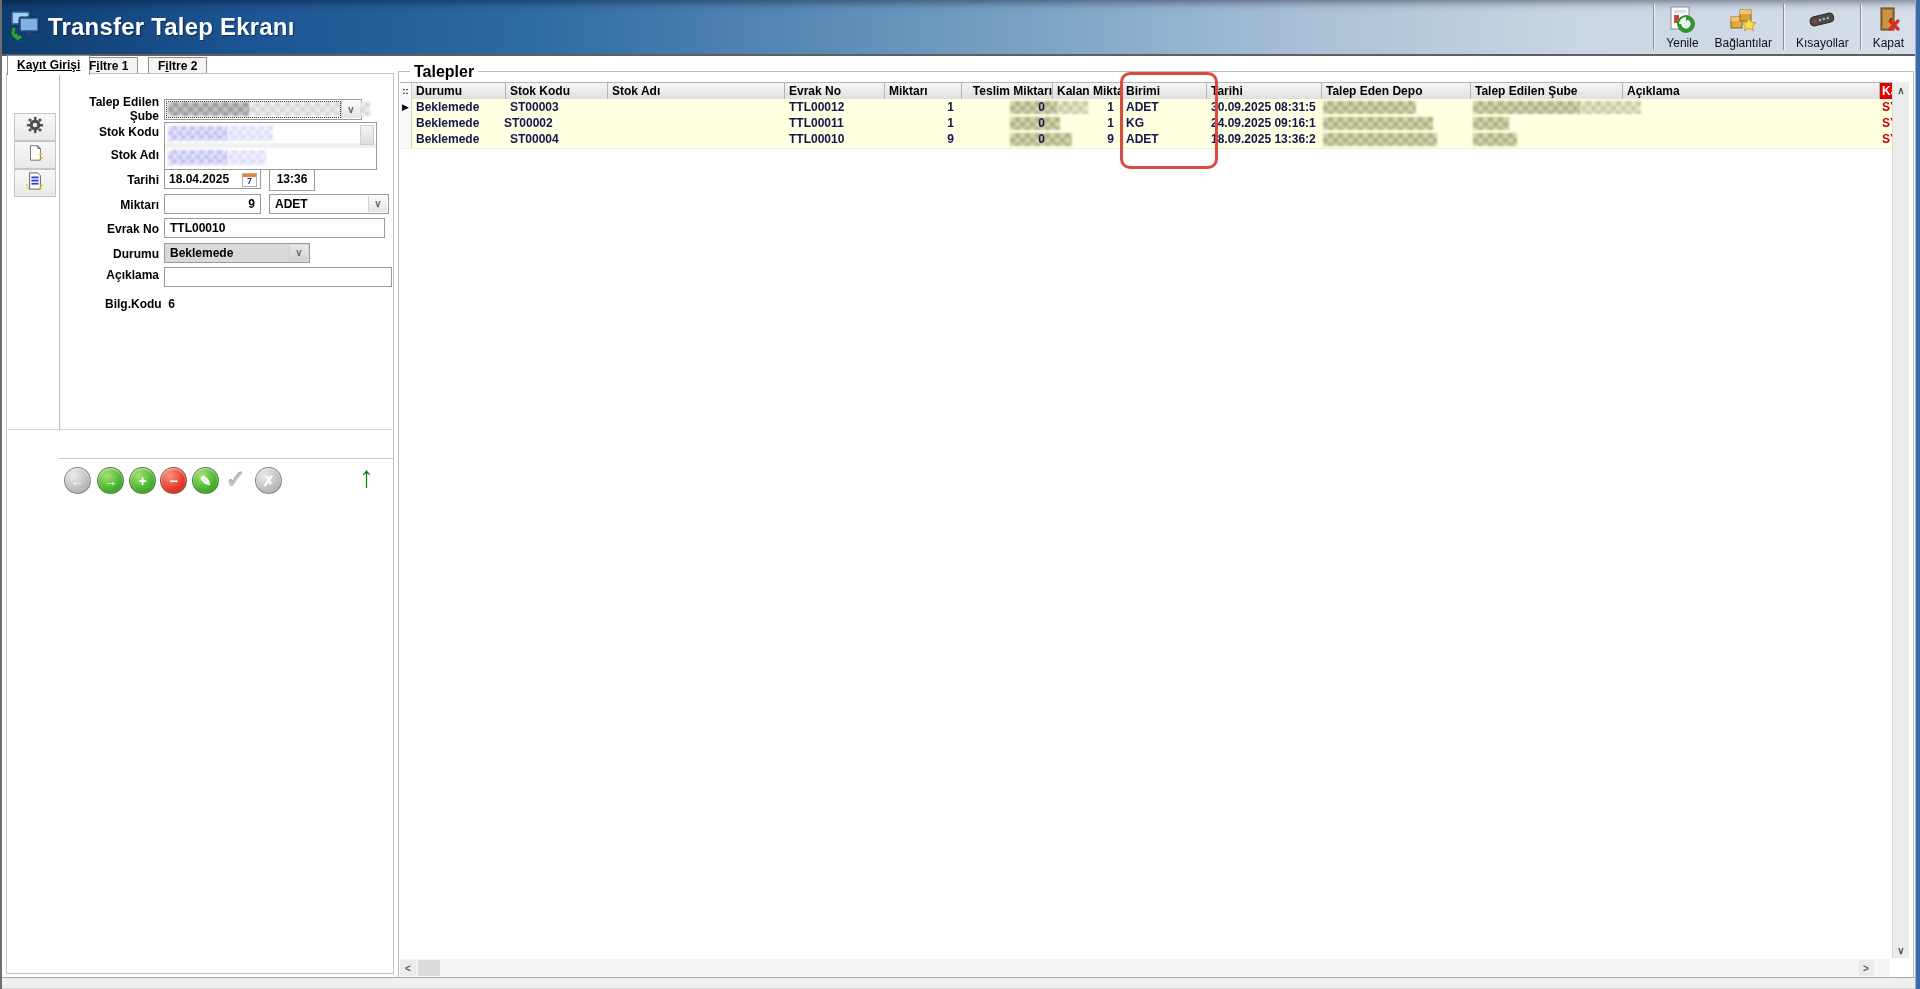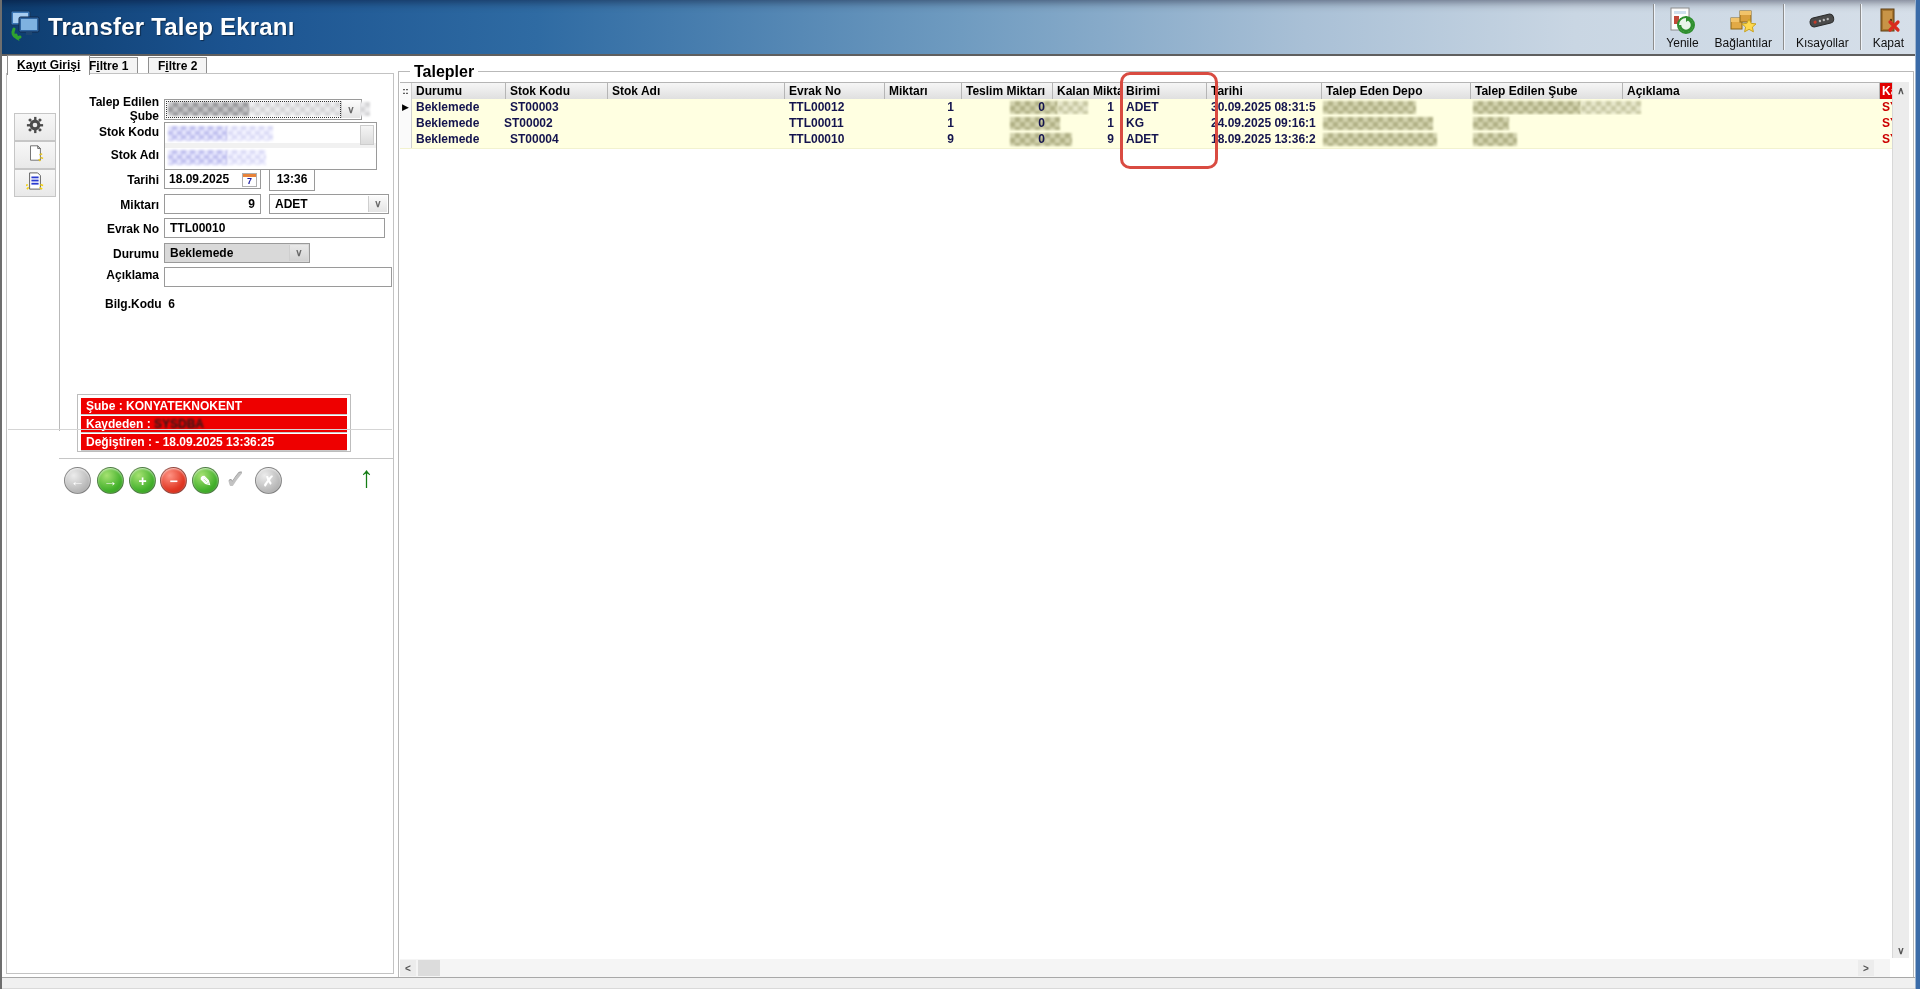--- a/index.html
+++ b/index.html
@@ -14,21 +14,21 @@
   
   .titlebar{
     position:absolute;left:0;top:0;width:1920px;height:54px;
     background:linear-gradient(90deg,#0e3d6f 0%,#1b5390 12%,#2f6ba3 28%,#6f9bc0 50%,#a9c0d6 68%,#c9d6e3 82%,#d6dfe9 100%);
     border-bottom:2px solid #5f5f5f;box-shadow:inset 0 8px 10px -6px rgba(0,0,25,.5);
   }
   .app-icon{position:absolute;left:10px;top:9px;}
   .app-title{position:absolute;left:48px;top:13px;font-size:24px;font-weight:bold;color:#fff;text-shadow:1px 1px 1px rgba(0,0,0,.45);letter-spacing:.2px;}
   .hdr-tools{position:absolute;right:8px;top:2px;height:50px;display:flex;align-items:stretch;}
   .hsep{width:0;border-left:1px solid #8d8d8d;border-right:1px solid #eef3f9;margin:2px 3px;}
-  .hbtn{display:flex;flex-direction:column;align-items:center;justify-content:flex-end;padding:3px 8px 2px 8px;font-size:12px;color:#101010;cursor:default;}
+  .hbtn{display:flex;flex-direction:column;align-items:center;justify-content:space-between;padding:3px 8px 2px 8px;font-size:12px;color:#101010;cursor:default;}
   .hbtn svg{display:block;}
   
   .tab{position:absolute;font-size:12px;font-weight:bold;background:#f4f4f4;border:1px solid #8f8f8f;border-bottom:none;padding:0 9px;line-height:17px;height:17px;}
   .tab.active{background:#ffffff;z-index:6;height:19px;line-height:19px;}
   .tab u{text-decoration:underline;}
   
   .tabpage{position:absolute;left:6px;top:73px;width:386px;height:899px;background:#fff;border:1px solid #c3c3c3;z-index:2;}
   .vline{position:absolute;left:52px;top:1px;height:356px;width:0;border-left:1px solid #b9b9b9;}
   .toolcol-btn{position:absolute;left:7px;width:40px;height:26px;background:linear-gradient(#f7f7f7,#e9e9e9);border:1px solid #c6c6c6;display:flex;align-items:center;justify-content:center;}
   .flabel{position:absolute;left:0;width:152px;text-align:right;font-size:12px;font-weight:bold;line-height:14px;}
@@ -226,21 +226,21 @@
   <div class="field" style="left:157px;top:48px;width:211px;height:46px;">
     <div class="mz mz-lav" style="left:3px;top:3px;width:60px;height:15px;"></div>
     <div class="mz mz-lav2" style="left:63px;top:3px;width:45px;height:15px;"></div>
     <div style="position:absolute;left:0;top:20px;width:100%;height:5px;background:#f1f1f1;"></div>
     <div class="mz mz-lav" style="left:3px;top:27px;width:60px;height:15px;"></div>
     <div class="mz mz-lav2" style="left:63px;top:27px;width:38px;height:15px;"></div>
     <div class="mini-btn" style="right:2px;top:2px;width:12px;height:18px;"></div>
   </div>
 
   <div class="field" style="left:157px;top:95px;width:97px;height:20px;padding-left:4px;box-sizing:border-box;">
-    <span>18.09.2025</span>
+    <span>18.04.2025</span>
     <span class="cal-btn">7</span>
   </div>
   <div class="field" style="left:262px;top:95px;width:44px;height:20px;text-align:center;">
     <span>13:36</span>
   </div>
 
   <div class="field" style="left:157px;top:120px;width:97px;height:20px;text-align:right;padding-right:5px;box-sizing:border-box;">
     <span>9</span>
   </div>
   <div class="field" style="left:262px;top:120px;width:120px;height:20px;padding-left:5px;box-sizing:border-box;">
@@ -252,27 +252,20 @@
     <span>TTL00010</span>
   </div>
 
   <div class="field" style="left:157px;top:169px;width:146px;height:20px;padding-left:5px;background:#d9d9d9;box-sizing:border-box;">
     <span>Beklemede</span>
     <div class="combo-btn" style="background:linear-gradient(#e9e9e9,#d2d2d2);">∨</div>
   </div>
 
   <input class="tinput" style="left: 157px; top: 193px; width: 228px; height: 20px;" value="">
 
-  <div class="redpanel">
-    <div class="redbar" style="top:3px;">Şube : KONYATEKNOKENT</div>
-    <div class="redbar" style="top:21px;">
-      <span>Kaydeden : </span><span class="blur-text">SYSDBA</span>
-    </div>
-    <div class="redbar" style="top:39px;">Değiştiren :  - 18.09.2025 13:36:25</div>
-  </div>
 
   <div class="hline" style="left:52px;top:384px;width:334px;"></div>
 
   <div class="navbtn nav-gray" style="left:57px;">
       <span>←</span>
     </div>
   <div class="navbtn nav-green" style="left:90px;">
       <span>→</span>
     </div>
   <div class="navbtn nav-green" style="left:122px;">
@@ -298,21 +291,21 @@
 <div class="groupbox"></div>
 <div class="group-caption">Talepler</div>
 
 <div class="grid-head">
   <div class="ind-cell" style="font-weight:bold;">::</div>
   <div class="gh" style="left:12px;width:94px;">Durumu</div>
   <div class="gh" style="left:106px;width:102px;">Stok Kodu</div>
   <div class="gh" style="left:208px;width:177px;">Stok Adı</div>
   <div class="gh" style="left:385px;width:100px;">Evrak No</div>
   <div class="gh" style="left:485px;width:77px;">Miktarı</div>
-  <div class="gh" style="left:562px;width:91px;">Teslim Miktarı</div>
+  <div class="gh" style="left:562px;width:91px;text-align:right;">Teslim Miktarı</div>
   <div class="gh" style="left:653px;width:69px;">Kalan Miktar</div>
   <div class="gh" style="left:722px;width:85px;">Birimi</div>
   <div class="gh" style="left:807px;width:115px;">Tarihi</div>
   <div class="gh" style="left:922px;width:149px;">Talep Eden Depo</div>
   <div class="gh" style="left:1071px;width:152px;">Talep Edilen Şube</div>
   <div class="gh" style="left:1223px;width:257px;">Açıklama</div>
   <div class="gh kay-head" style="left:1480px;width:12px;padding-left:2px;">Kay</div>
 </div>
 
 <div class="grid-row" style="top:99px;">

